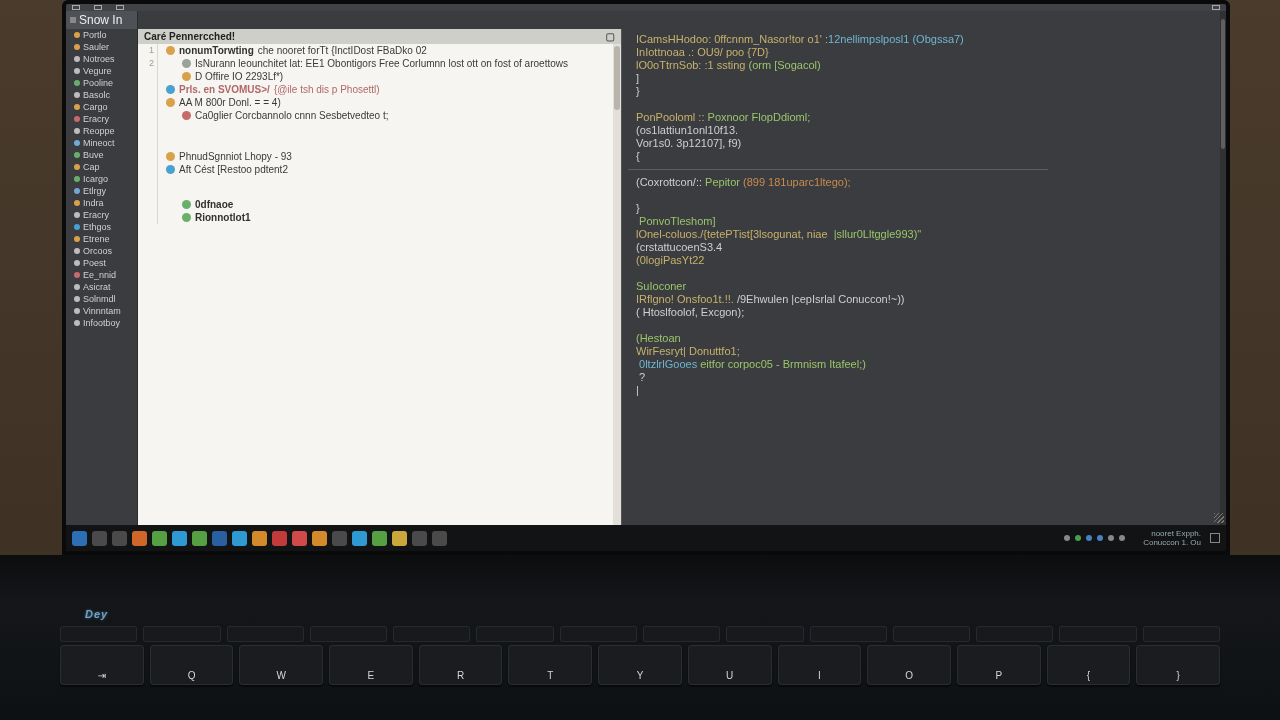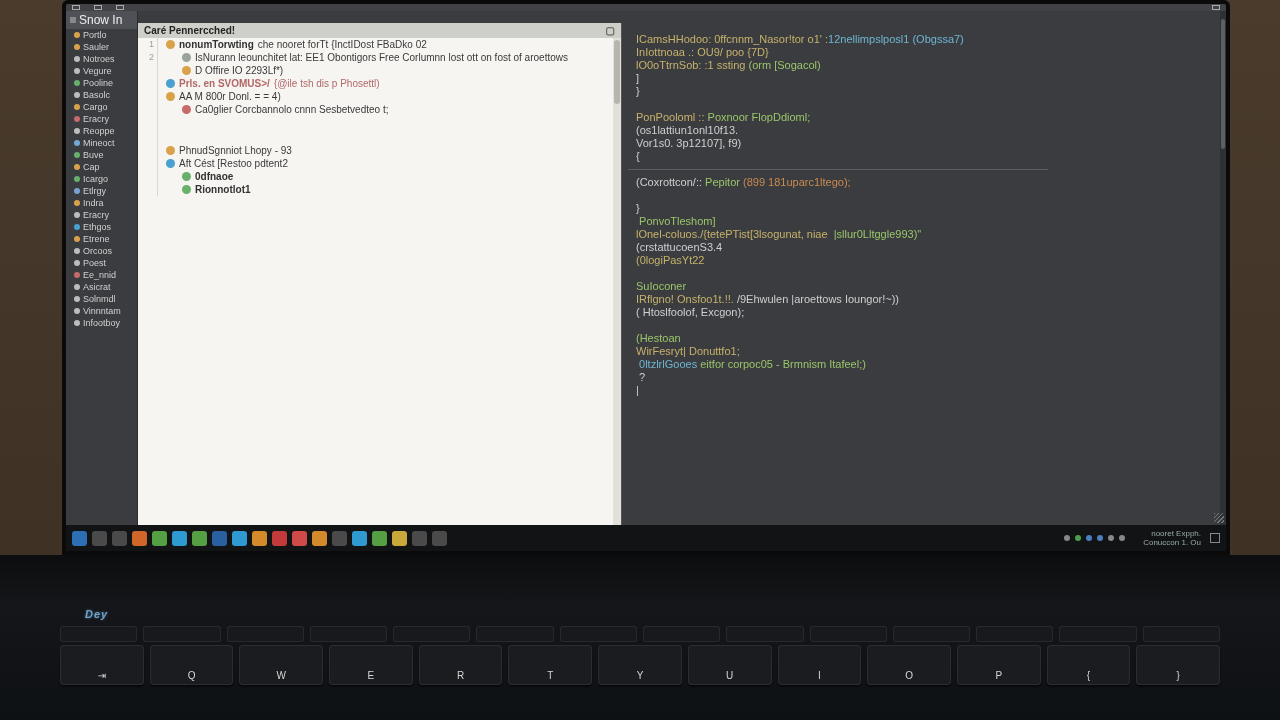--- a/index.html
+++ b/index.html
@@ -46,21 +46,21 @@
   .side-item {
     display:flex; align-items:center; gap:3px;
     padding:1px 3px 1px 8px; white-space:nowrap;
   }
   .side-item .dot {
     width:6px; height:6px; border-radius:50%; flex:0 0 6px;
   }
 
   
   .mid {
-    position:absolute; left:72px; top:12px; width:484px; height:100%;
+    position:absolute; left:72px; top:18px; width:484px; height:100%;
     background:#f6f5f1; color:#2a2a2a; font-size:10px;
     border-right:1px solid #555; overflow:hidden;
   }
   .mid-tab {
     background:#cfcfc9; height:15px; line-height:15px;
     padding:0 6px; font-weight:bold; color:#222; font-size:10px;
     display:flex; align-items:center; gap:4px;
   }
   .mid-tab .x { margin-left:auto; color:#555; }
   .mid-body { padding:0 4px; font-family: 'Consolas','Courier New',monospace; font-size:10px; position:relative;}
@@ -316,21 +316,21 @@
               <span style="color:#3a3a3a"> Ca0glier Corcbannolo cnnn Sesbetvedteo t;</span>
             </div>
             <div class="outline-line" style="padding-left: 24px; margin-top: 28px;">
               <span class="glyph" style="background:#d9a24a"></span>
               <span style="color:#3a3a3a"> PhnudSgnniot Lhopy - 93</span>
             </div>
             <div class="outline-line" style="padding-left: 24px;">
               <span class="glyph" style="background:#4aa0d0"></span>
               <span style="color:#3a3a3a"> Aft Cést [Restoo pdtent2</span>
             </div>
-            <div class="outline-line" style="padding-left: 40px;">
+            <div class="outline-line" style="padding-left: 40px; margin-top: 22px;">
               <span class="glyph" style="background:#69b06b"></span>
               <b style="color:#323232">0dfnaoe</b>
               <span style="color:#3a3a3a"> </span>
             </div>
             <div class="outline-line" style="padding-left: 40px;">
               <span class="glyph" style="background:#69b06b"></span>
               <b style="color:#323232">Rionnotlot1</b>
               <span style="color:#3a3a3a"> </span>
             </div>
           </div>
@@ -357,21 +357,21 @@
         <div class="hr"></div>
         <div class="code-line"><span class="tok-punc">(Coxrottcon/:: </span><span class="tok-type">Pepitor </span><span class="tok-str">(899 181uparc1ltego);</span></div>
         <div class="code-line"></div>
         <div class="code-line"><span class="tok-punc">}</span></div>
         <div class="code-line"><span class="tok-type"> PonvoTleshom]</span></div>
         <div class="code-line"><span class="tok-key">lOnel-coluos./{tetePTist[3lsogunat, niae  </span><span class="tok-type">|sllur0Lltggle993)"</span></div>
         <div class="code-line"><span class="tok-punc">(crstattucoenS3.4</span></div>
         <div class="code-line"><span class="tok-key">(0logiPasYt22</span></div>
         <div class="code-line"></div>
         <div class="code-line"><span class="tok-type">SuIoconer</span></div>
-        <div class="code-line"><span class="tok-key">IRflgno! Onsfoo1t.!!. </span><span class="tok-punc">/9Ehwulen |aroettows Ioungor!~))</span></div>
+        <div class="code-line"><span class="tok-key">IRflgno! Onsfoo1t.!!. </span><span class="tok-punc">/9Ehwulen |cepIsrlal Conuccon!~))</span></div>
         <div class="code-line"><span class="tok-punc">( Htoslfoolof, Excgon);</span></div>
         <div class="code-line"></div>
         <div class="code-line"><span class="tok-type">(Hestoan</span></div>
         <div class="code-line"><span class="tok-key">WirFesryt| Donuttfo1;</span></div>
         <div class="code-line"><span class="tok-fn"> 0ltzlrlGooes </span><span class="tok-type">eitfor corpoc05 - Brmnism Itafeel;)</span></div>
         <div class="code-line"><span class="tok-punc"> ?</span></div>
         <div class="code-line"><span class="tok-punc">|</span></div>
       </div>
 
   </div>

